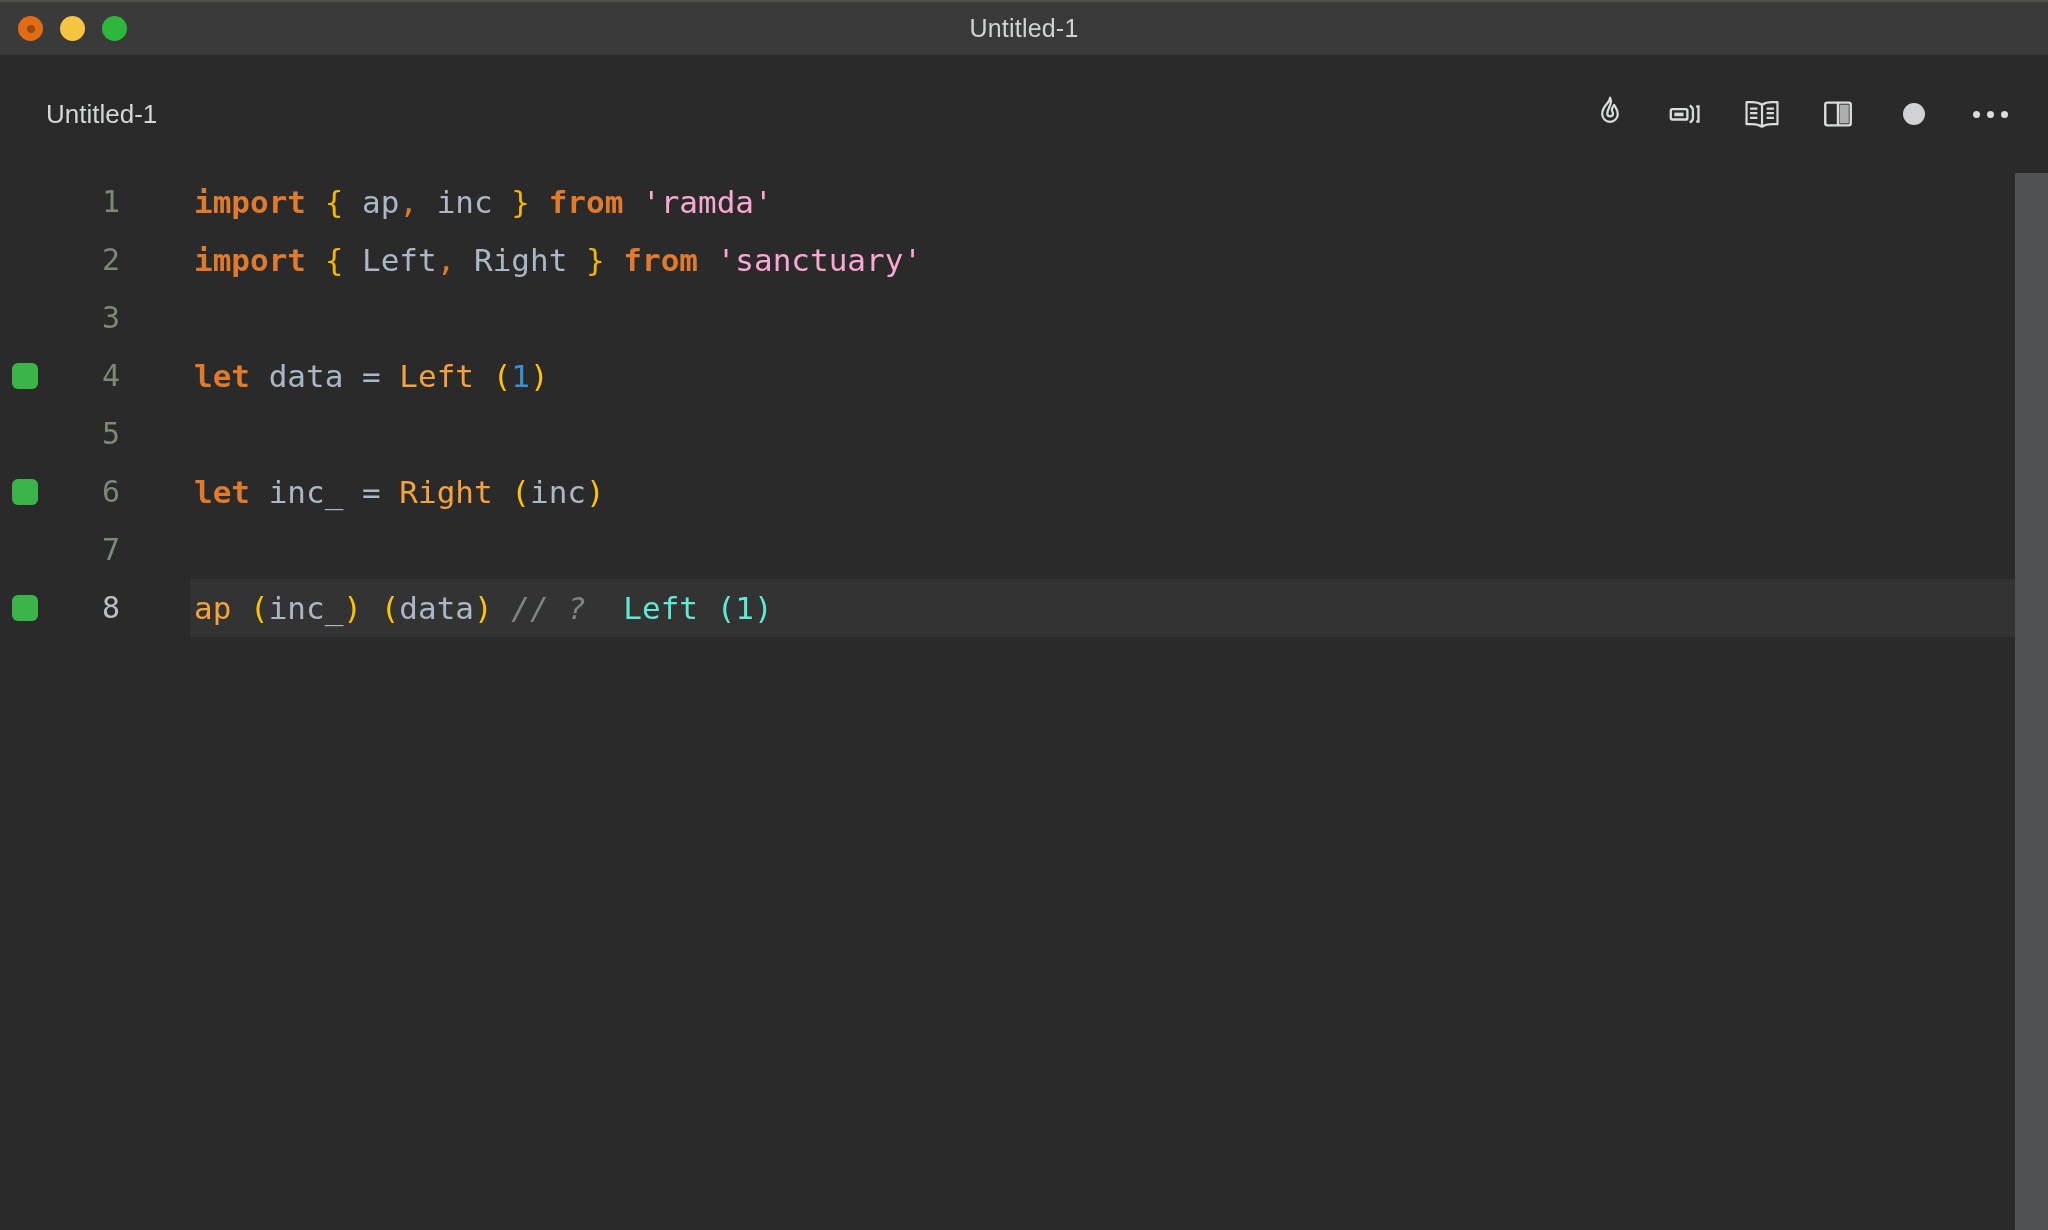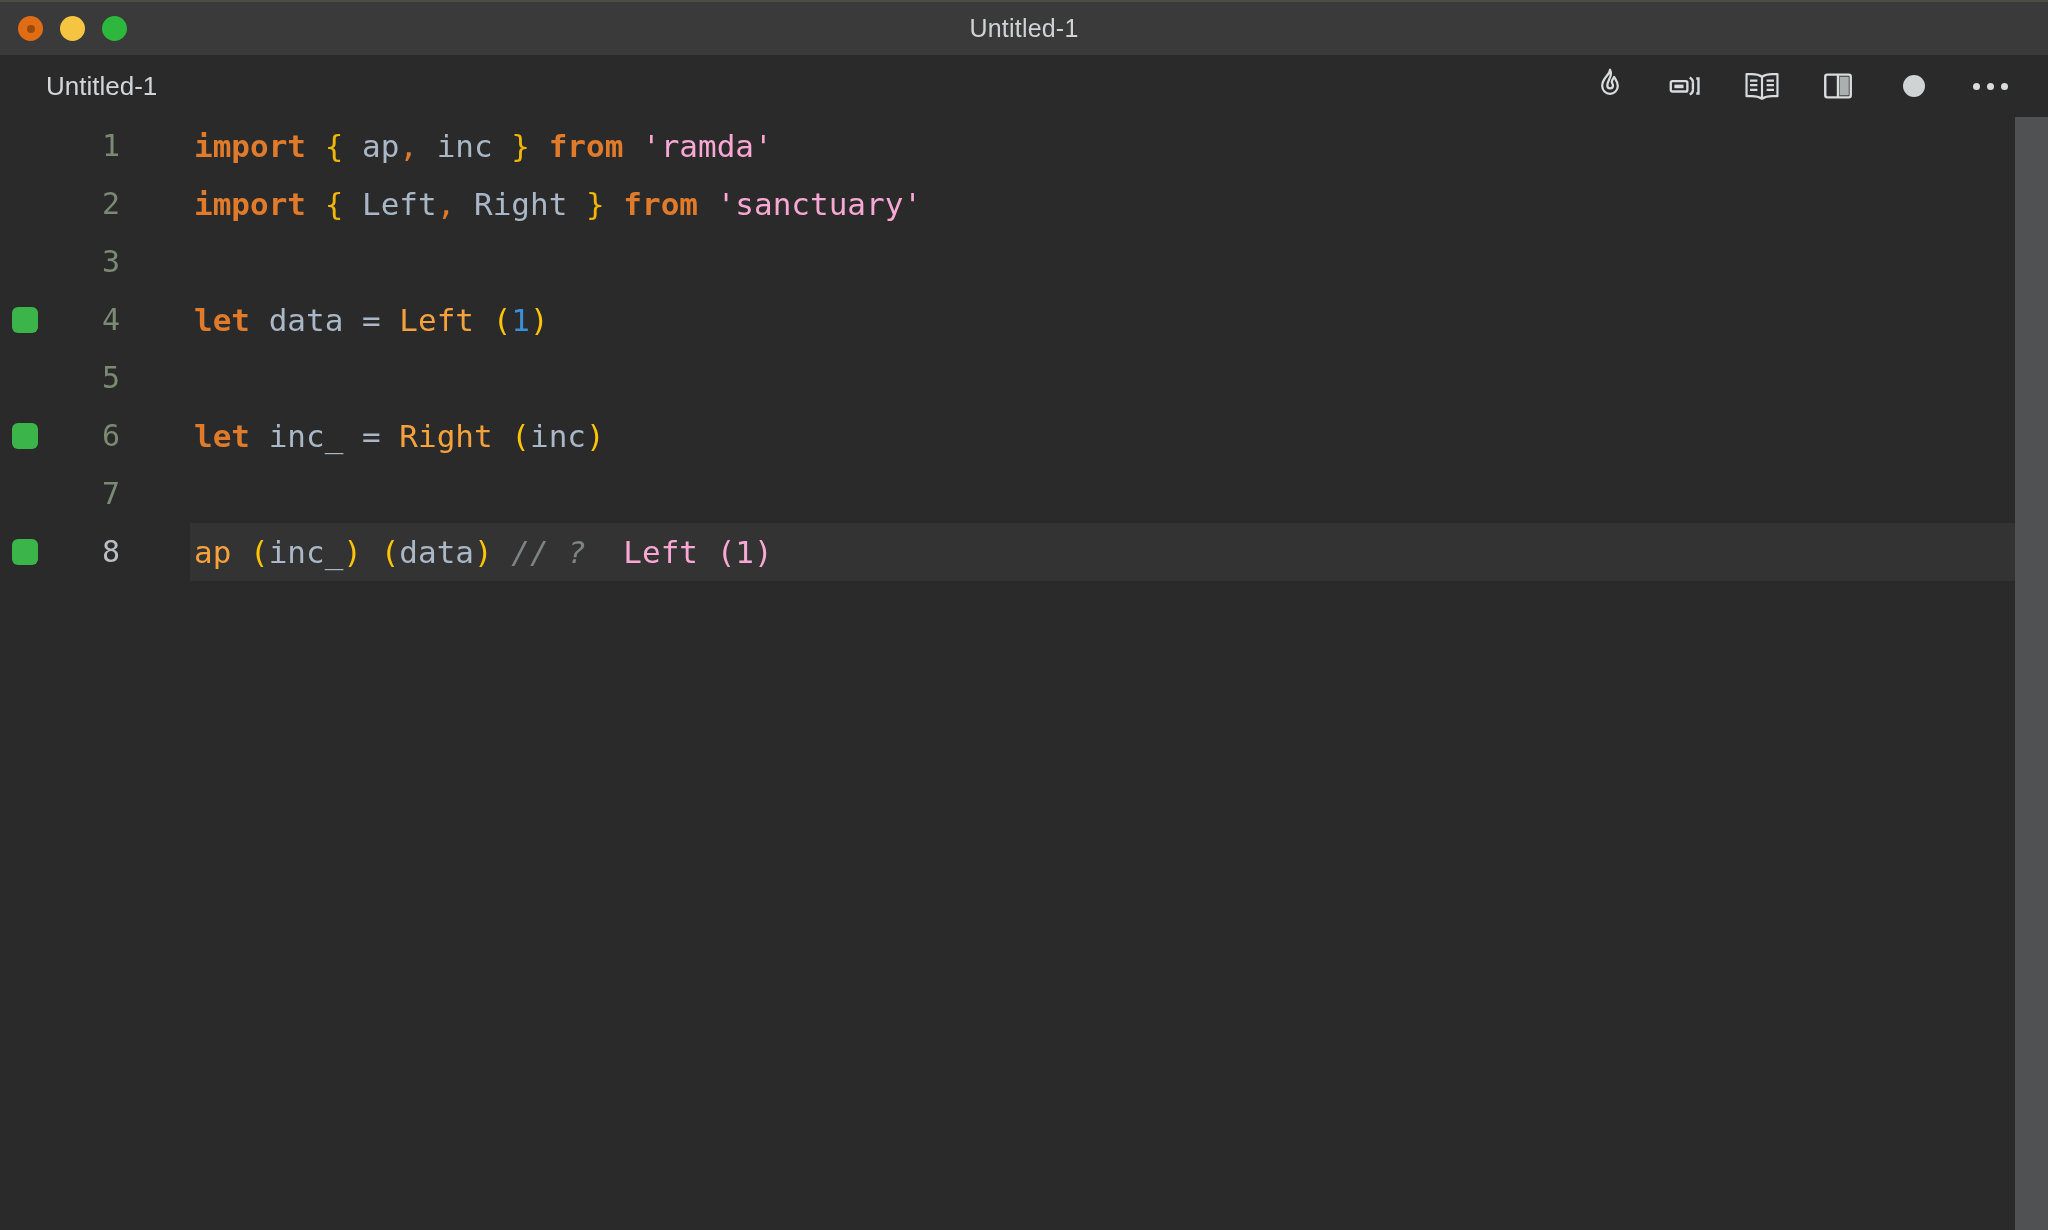--- a/index.html
+++ b/index.html
@@ -18,20 +18,21 @@
   
   .window {
     position: absolute;
     left: 0; top: 0;
     width: 2048px;
     height: 1230px;
     background: #2a2a2a;
     display: flex;
     flex-direction: column;
     overflow: hidden;
+    gap: 28px;
   }
 
   
   .titlebar {
     position: relative;
     height: 55px;
     min-height: 55px;
     background: #3a3a3a;
     border-top: 2px solid #4a5048;
     box-sizing: border-box;
@@ -185,21 +186,21 @@
   .t-kw      { color: #e07b2b; font-weight: bold; text-align: right; }
   .t-brace   { color: #f2b705; }
   .t-paren   { color: #ffc400; }
   .t-ident   { color: #a9b7c6; }
   .t-punct   { color: #e07b2b; }
   .t-op      { color: #a9b7c6; }
   .t-string  { color: #f9a8d4; }
   .t-fn      { color: #f5a23c; }
   .t-num     { color: #3b8fd6; }
   .t-comment { color: #7d8486; font-style: italic; }
-  .t-result  { color: #f9a8d4; }
+  .t-result  { color: #5eead4; }
 
   
   .right-rail {
     position: absolute;
     top: 0;
     right: 0;
     width: 33px;
     height: 100%;
     background: #4f5152;
     cursor: pointer;

